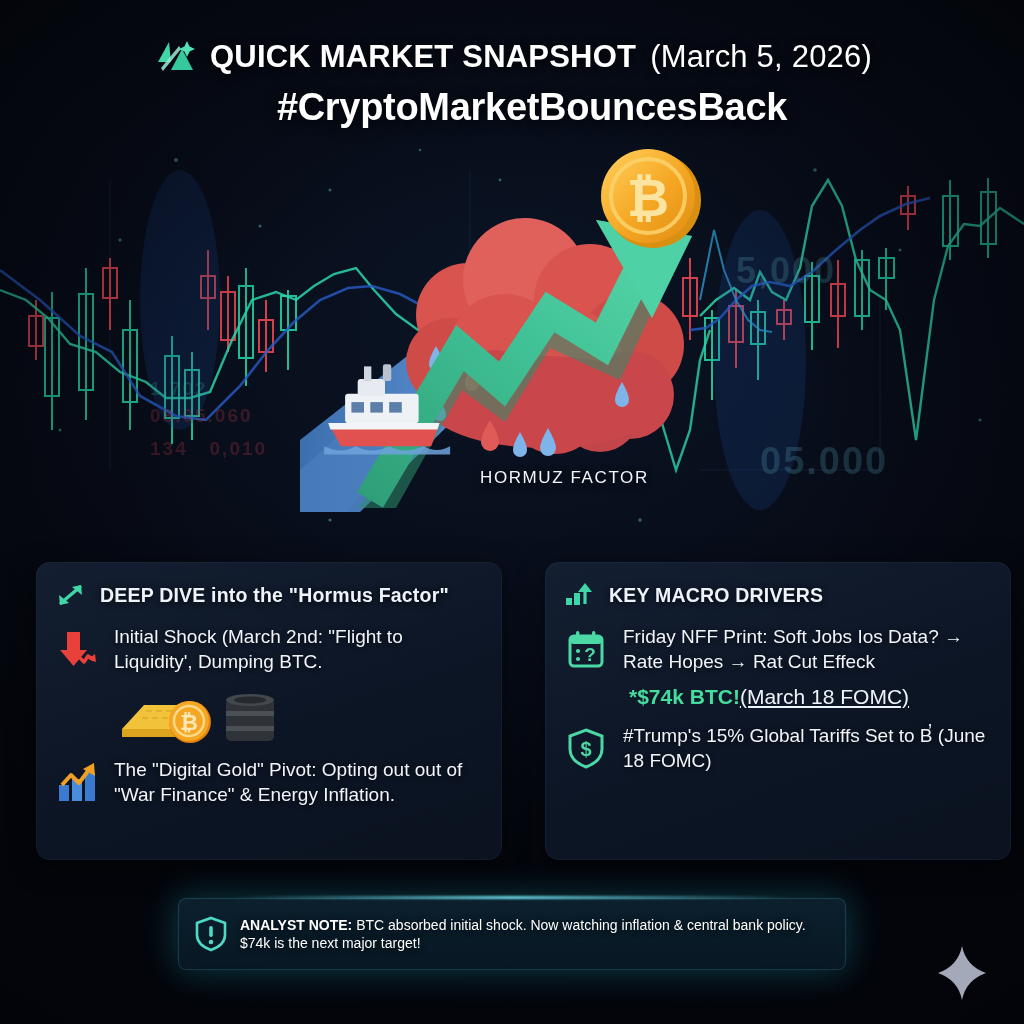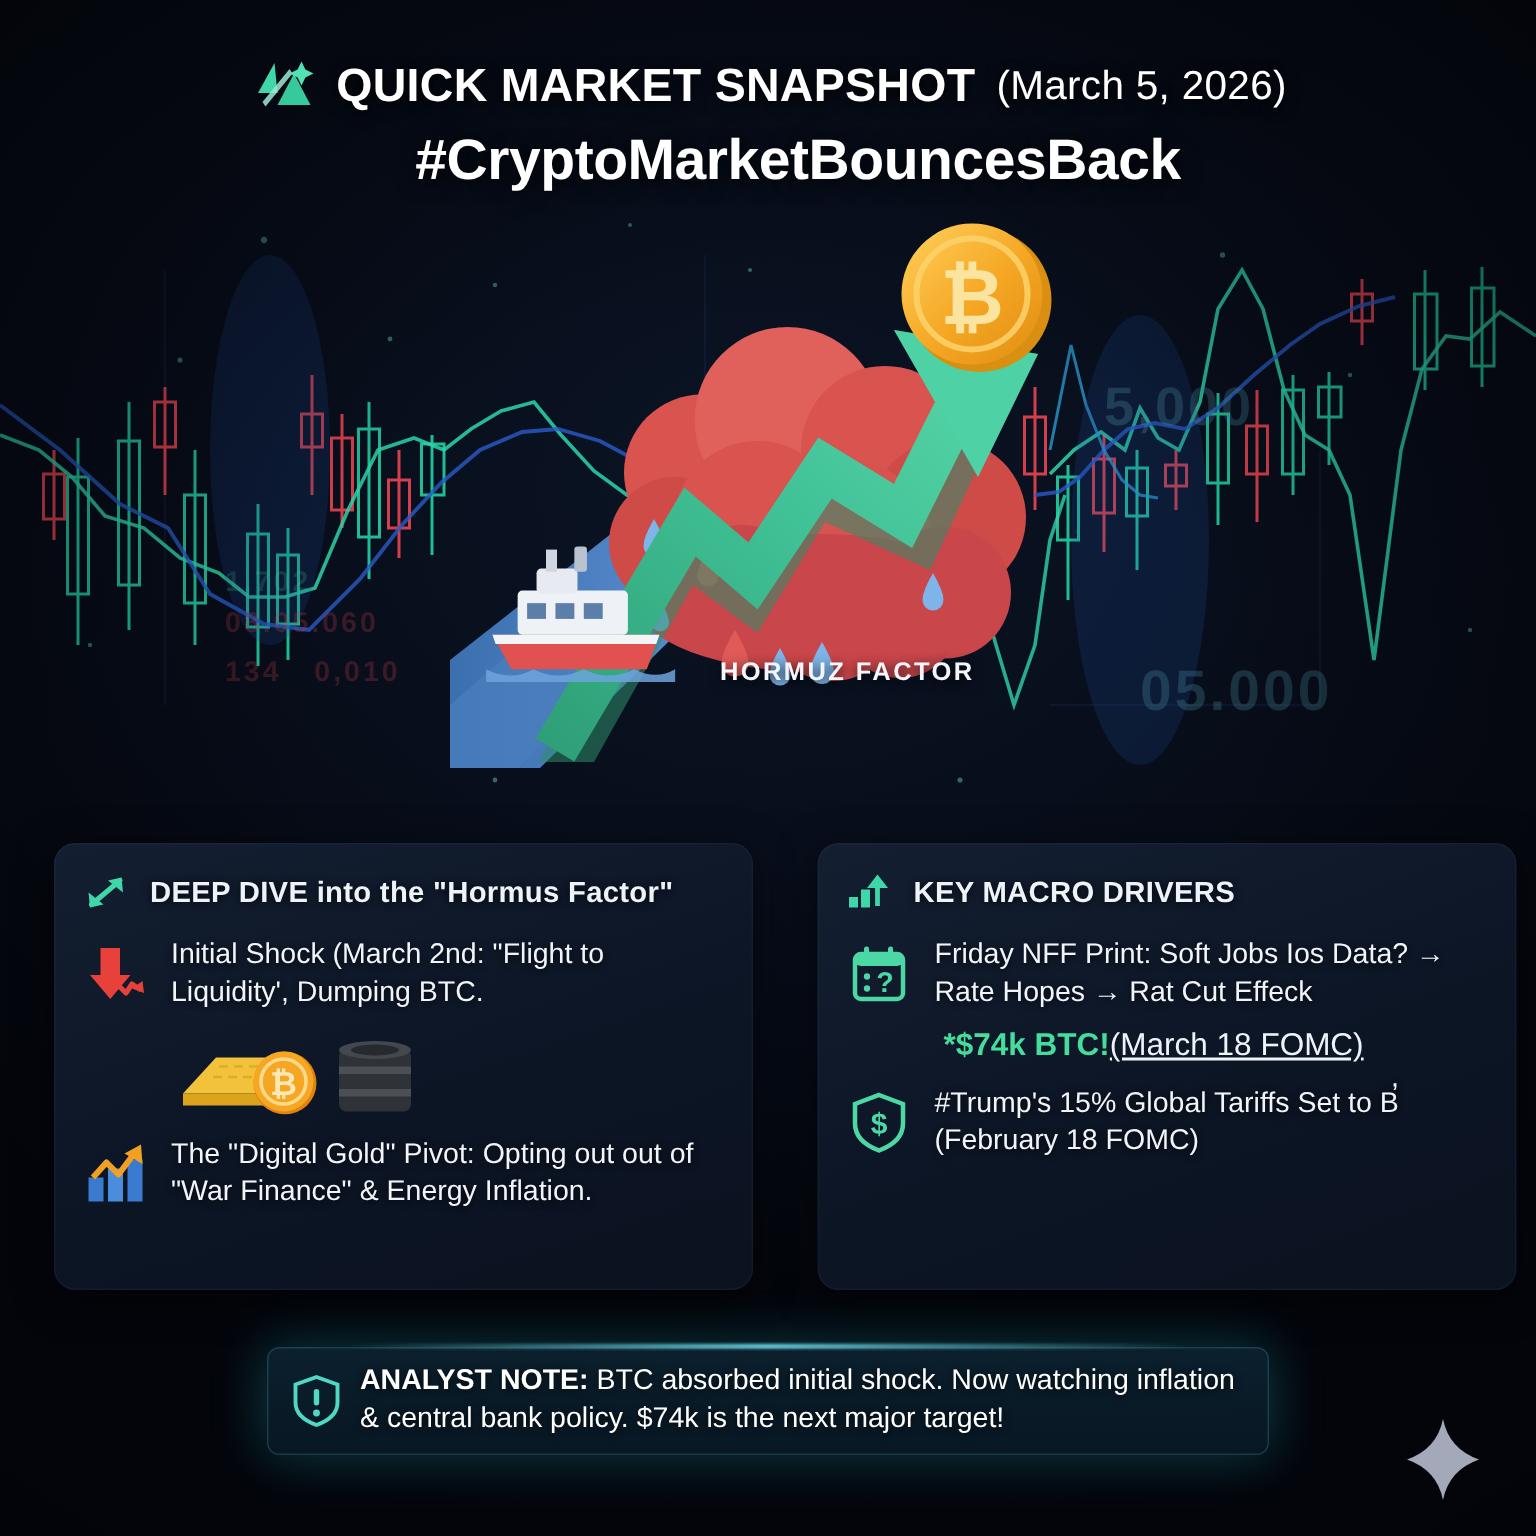--- a/index.html
+++ b/index.html
@@ -39,36 +39,36 @@
   }
   .title-row {
     display: flex; align-items: center; justify-content: center; gap: 14px;
   }
   .logo-icon { width: 44px; height: 44px; flex: 0 0 auto; margin-top: 2px;}
   .title-main {
     font-size: 31px; font-weight: 700; letter-spacing: .2px;
     text-shadow: 0 2px 10px rgba(0,0,0,.85);
   }
   .title-date {
-    font-size: 27px; font-weight: 400; letter-spacing: .2px;
+    font-size: 31px; font-weight: 400; letter-spacing: .2px;
     text-shadow: 0 2px 10px rgba(0,0,0,.85);
   }
   .hashtag {
     margin-top: 6px;
     font-size: 38px; font-weight: 700; letter-spacing: -.3px;
     text-shadow: 0 2px 14px rgba(0,0,0,.9);
     padding-left: 40px;
   }
 
   
   .hero { position: absolute; left: 300px; top: 140px; width: 420px; height: 400px; }
   .hero svg { width: 100%; height: 100%; display: block; }
   .hero-label {
-    position: absolute; left: 480px; top: 438px;
-    font-size: 17px; font-weight: 700; letter-spacing: 1.6px;
+    position: absolute; left: 480px; top: 468px;
+    font-size: 17px; font-weight: 400; letter-spacing: 1.6px;
     color: #f2f5fa;
     text-shadow: 0 2px 8px rgba(0,0,0,.9);
   }
 
   
   .panel {
     position: absolute;
     border-radius: 14px;
     background: linear-gradient(160deg, rgba(20,32,51,.93) 0%, rgba(13,22,38,.95) 55%, rgba(11,19,33,.96) 100%);
     box-shadow: 0 6px 26px rgba(0,0,0,.55), inset 0 0 0 1px rgba(74,108,150,.10);
@@ -107,21 +107,21 @@
     display: flex; align-items: center; gap: 12px;
     padding: 0 16px; box-sizing: border-box;
   }
   #analyst-note:before {
     content: ""; position: absolute; left: 8%; right: 8%; top: -2px; height: 3px;
     background: linear-gradient(90deg, rgba(70,220,235,0) 0%, rgba(120,240,255,.85) 50%, rgba(70,220,235,0) 100%);
     filter: blur(1.2px);
   }
   .note-icon { width: 34px; height: 38px; flex: 0 0 auto; }
   .note-text {
-    font-size: 19px; line-height: 1.3; color: #ffffff; font-weight: 500;
+    font-size: 14px; line-height: 1.3; color: #ffffff; font-weight: 500;
     text-shadow: 0 1px 6px rgba(0,0,0,.7);
   }
   .note-text b { font-weight: 700; }
 
   .corner-sparkle { position: absolute; left: 936px; top: 944px; width: 52px; height: 58px; }
 </style>
 </head>
 <body>
 
 <div id="canvas">
@@ -442,21 +442,21 @@
       <span class="hl-white">(March 18 FOMC)</span>
     </div>
 
     <div class="bullet">
       <span class="b-icon">
         <svg viewBox="0 0 46 46">
           <path d="M23 5 L39 11 L39 24 Q39 36 23 42 Q7 36 7 24 L7 11 Z" fill="none" stroke="#4bd8a5" stroke-width="3"></path>
           <text x="23" y="31" font-family="Liberation Sans, sans-serif" font-size="20" font-weight="700" fill="#4bd8a5" text-anchor="middle">$</text>
         </svg>
       </span>
-      <span class="b-text">#Trump's 15% Global Tariffs Set to B̕ (February 18 FOMC)</span>
+      <span class="b-text">#Trump's 15% Global Tariffs Set to B̕ (June 18 FOMC)</span>
     </div>
   </div>
 
   <div id="analyst-note">
     <span class="note-icon">
       <svg viewBox="0 0 34 38">
         <path d="M17 3 L31 8 L31 20 Q31 30 17 35 Q3 30 3 20 L3 8 Z" fill="none" stroke="#4fd8c6" stroke-width="2.6"></path>
         <rect x="15.2" y="11" width="3.6" height="11" rx="1.8" fill="#4fd8c6"></rect>
         <circle cx="17" cy="27" r="2.3" fill="#4fd8c6"></circle>
       </svg>

